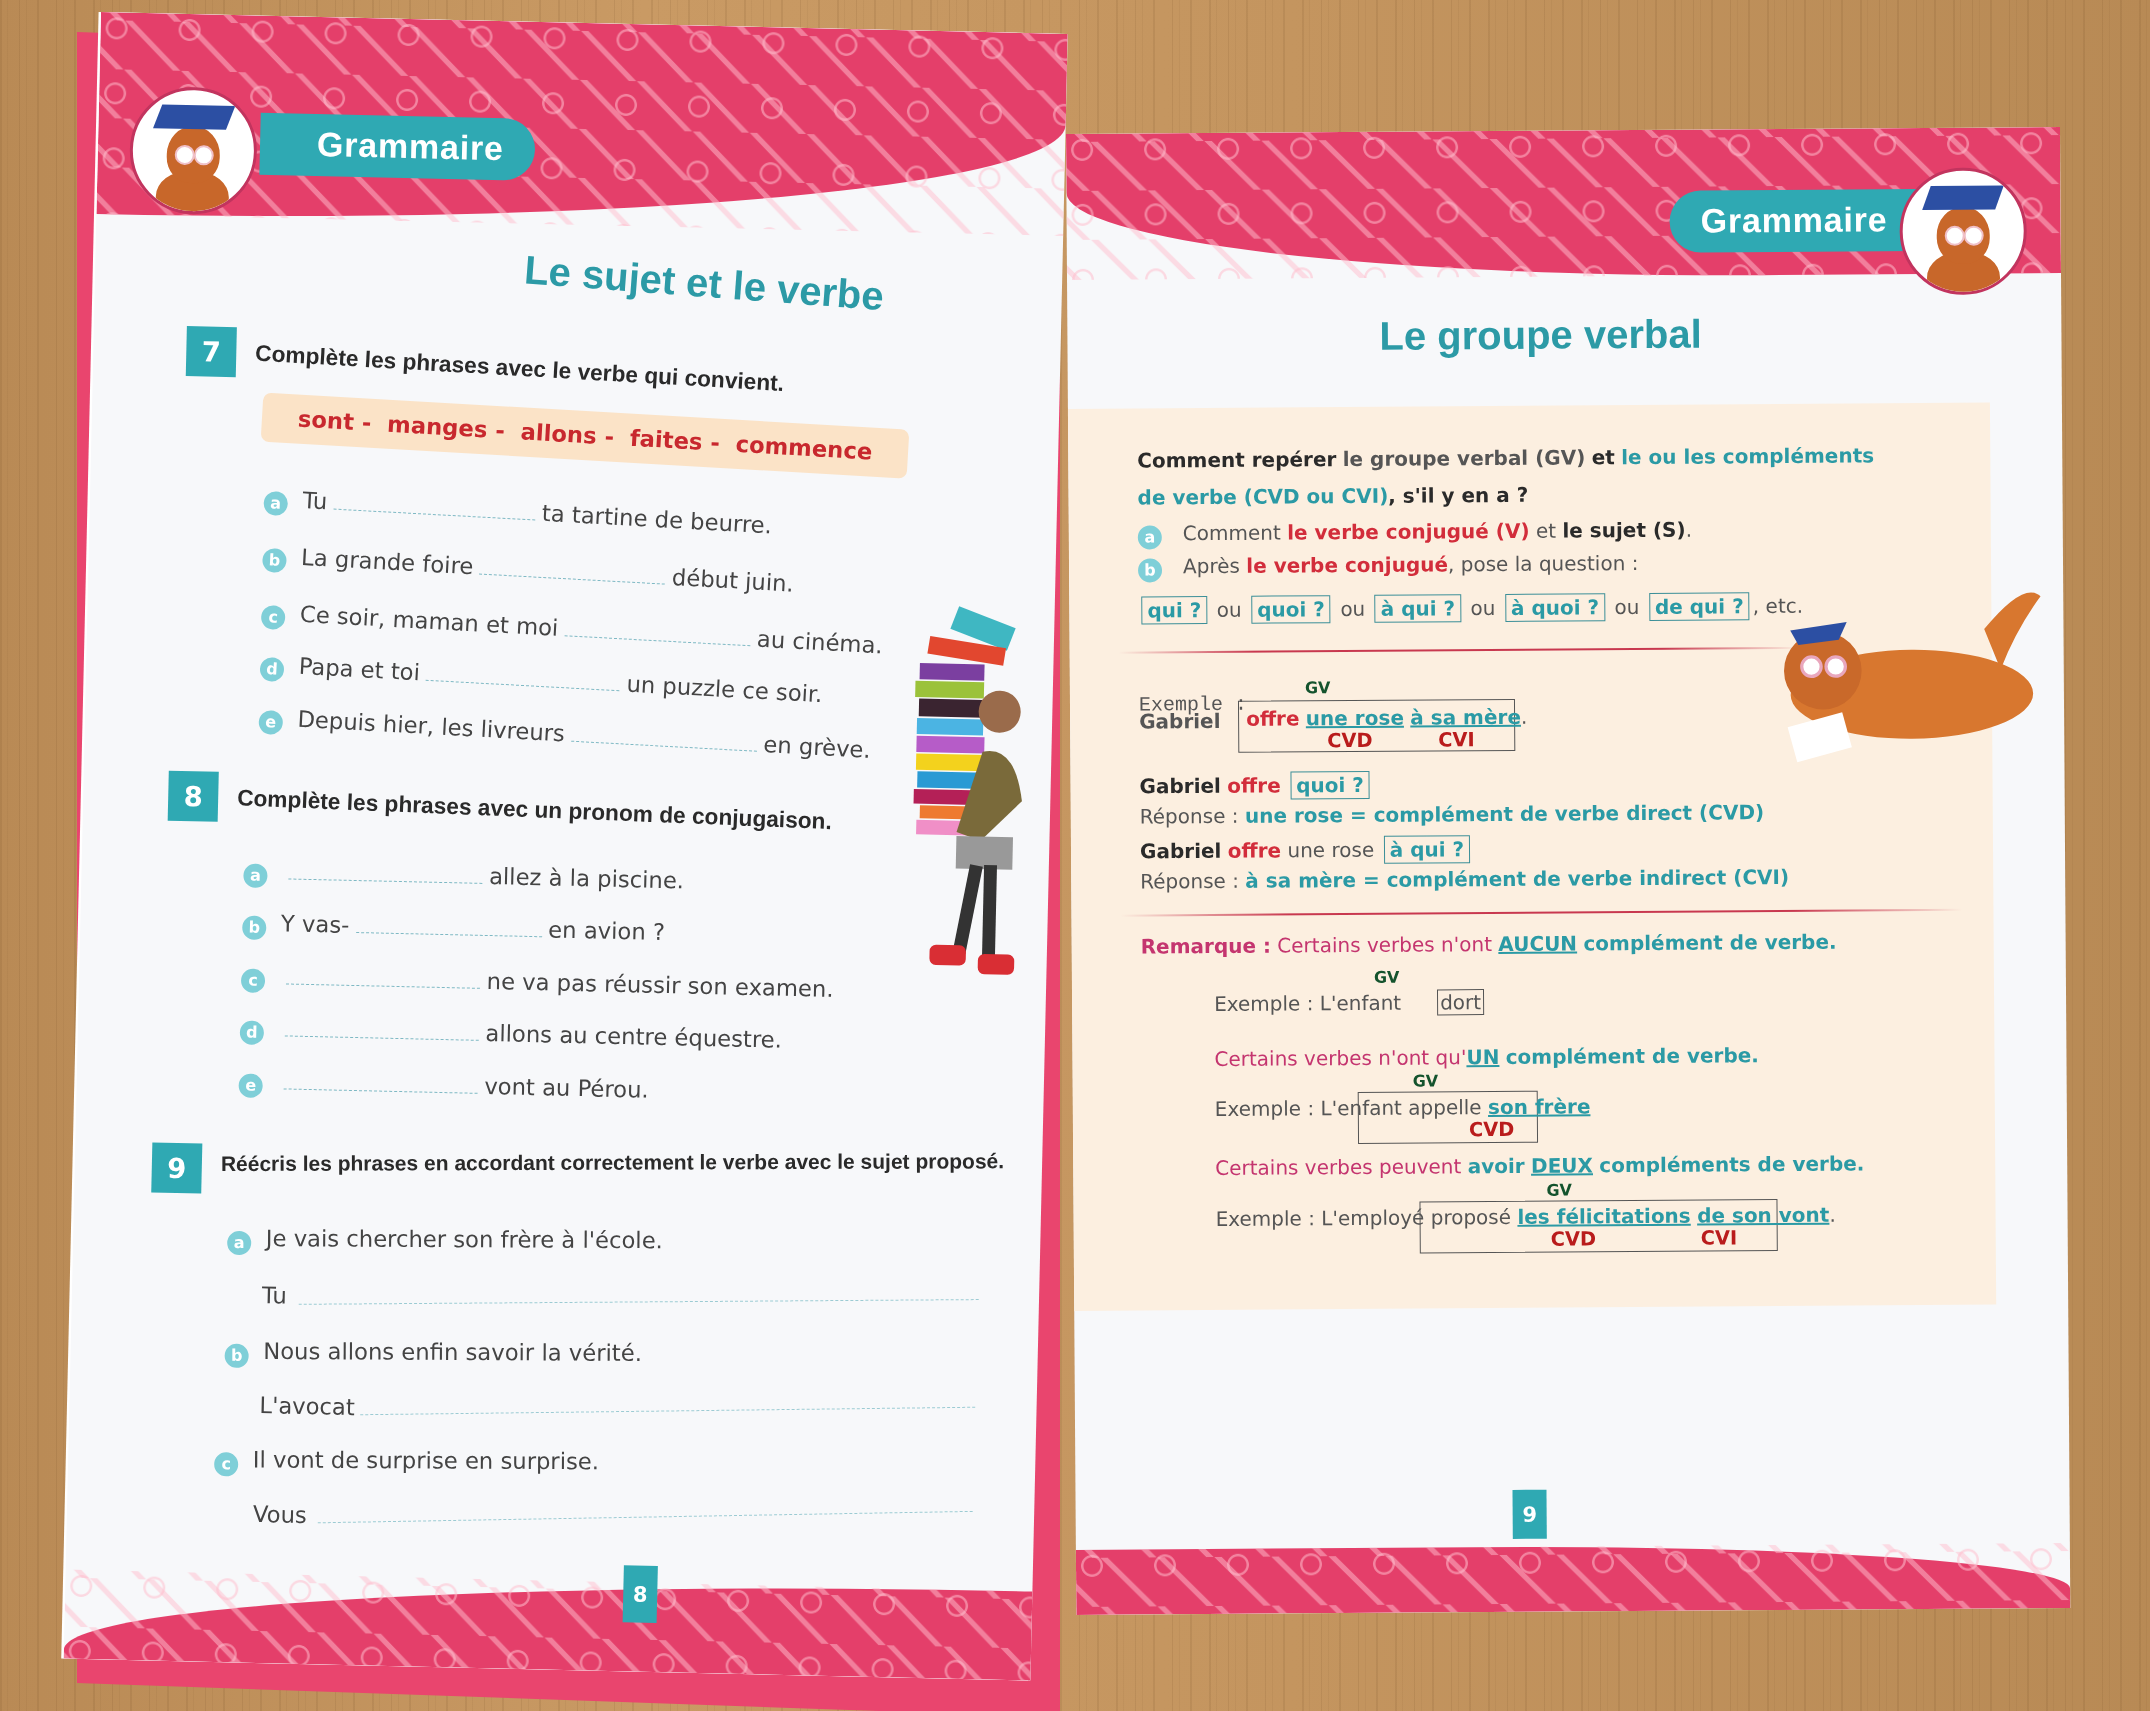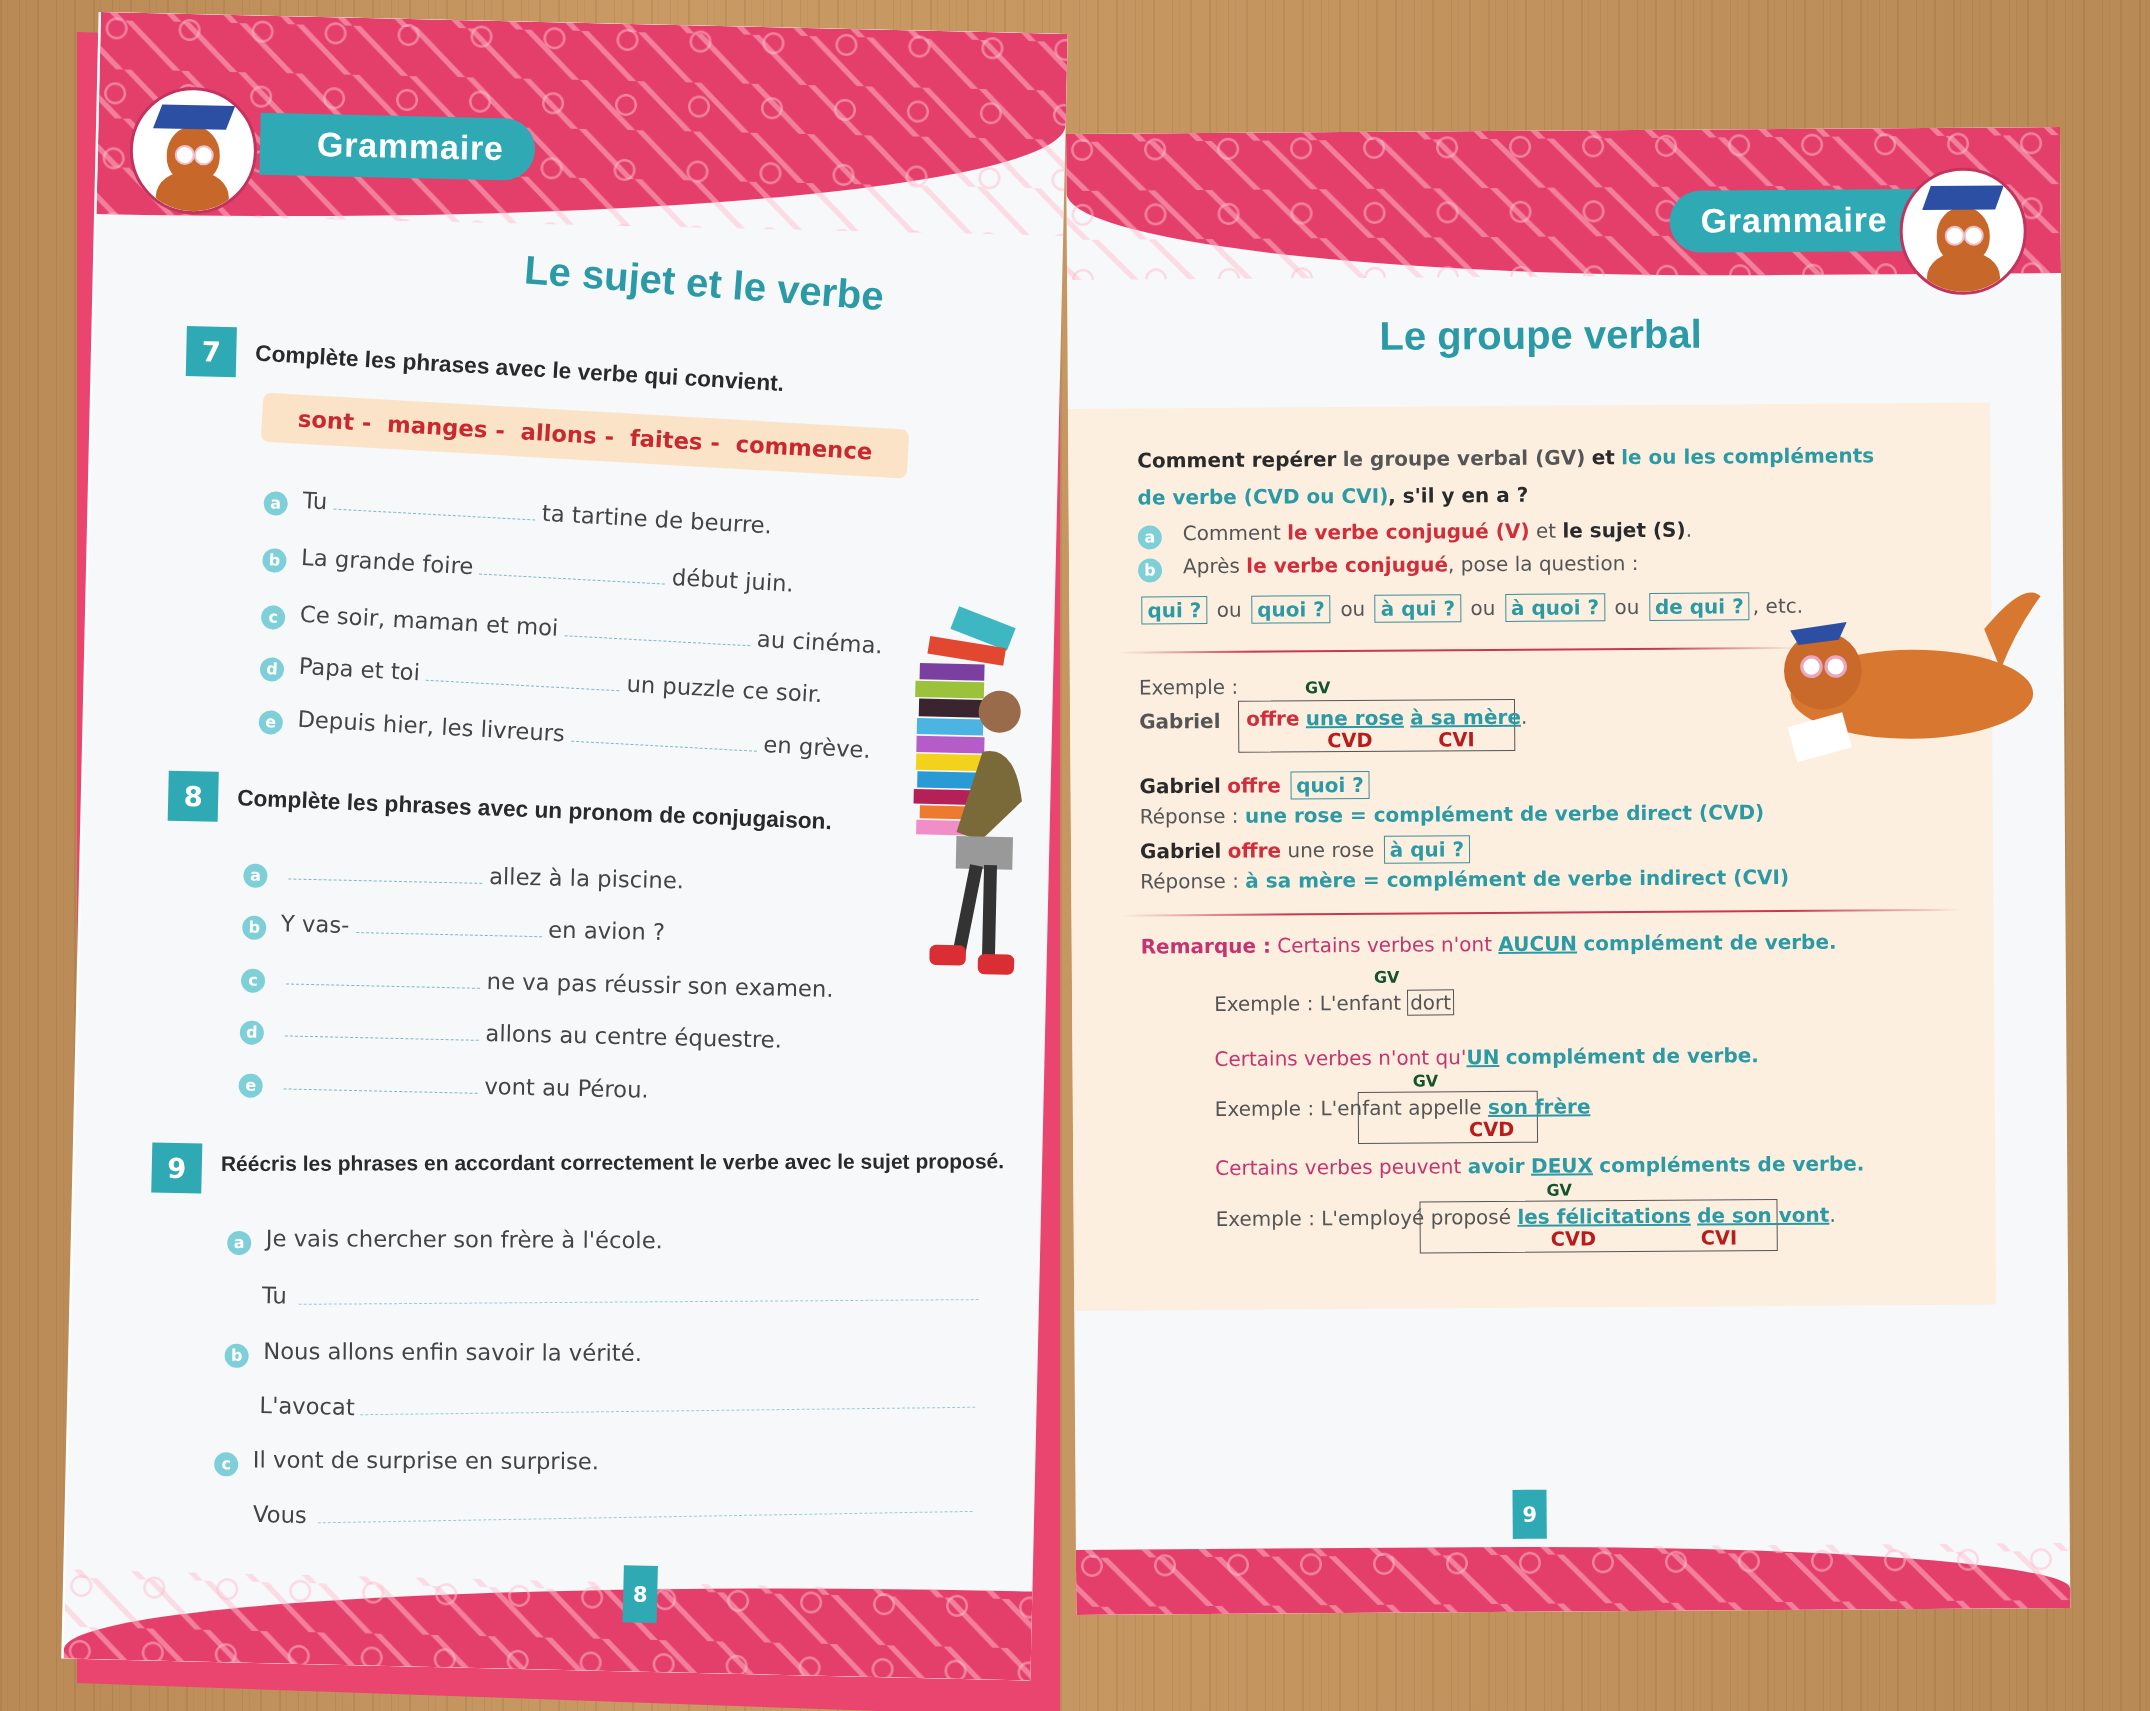--- a/index.html
+++ b/index.html
@@ -255,21 +255,21 @@
       <span class="boxq">quoi ?</span>
       <span>ou</span>
       <span class="boxq">à qui ?</span>
       <span>ou</span>
       <span class="boxq">à quoi ?</span>
       <span>ou</span>
       <span class="boxq">de qui ?</span><span>, etc.</span>
     </div>
     <div class="divider" style="left:49px;top:243px;width:680px;"></div>
 
-    <div class="l" style="left:69px;top:267px;">Exemple :</div>
+    <div class="l" style="left:69px;top:285px;font-family:Liberation Mono, monospace;">Exemple :</div>
     <div class="tag" style="left:235px;top:271px;">GV</div>
     <div class="l b dark" style="left:69px;top:301px;">Gabriel</div>
     <div class="gvbox" style="left:168px;top:293px;width:275px;height:50px;"></div>
     <div class="l" style="left:176px;top:299px;">
       <span class="b red">offre</span>
       <span class="b teal u">une rose</span>
       <span class="b teal u">à sa mère</span><span>.</span>
     </div>
     <div class="tag teal" style="left:257px;top:322px;">CVD</div>
     <div class="tag teal" style="left:368px;top:322px;">CVI</div>
@@ -297,21 +297,21 @@
 
     <div class="l" style="left:69px;top:526px;">
       <span class="b pink">Remarque :</span>
       <span class="pink">Certains verbes n'ont</span>
       <span class="b teal u">AUCUN</span>
       <span class="b teal">complément de verbe.</span>
     </div>
     <div class="tag" style="left:302px;top:561px;">GV</div>
     <div class="l" style="left:142px;top:584px;">
       <span>Exemple : L'enfant</span>
-      <span style="border:1.6px solid #555;padding:0 1.6px;">dort</span>
+      <span style="border:1.6px solid #555;padding:0 1.6px;margin-left:30px;">dort</span>
     </div>
 
     <div class="l" style="left:142px;top:639px;">
       <span class="pink">Certains verbes n'ont qu'</span><span class="b teal u">UN</span>
       <span class="b teal">complément de verbe.</span>
     </div>
     <div class="tag" style="left:340px;top:665px;">GV</div>
     <div class="gvbox" style="left:285px;top:685px;width:178px;height:50px;"></div>
     <div class="l" style="left:142px;top:689px;">
       <span>Exemple : L'enfant</span>

